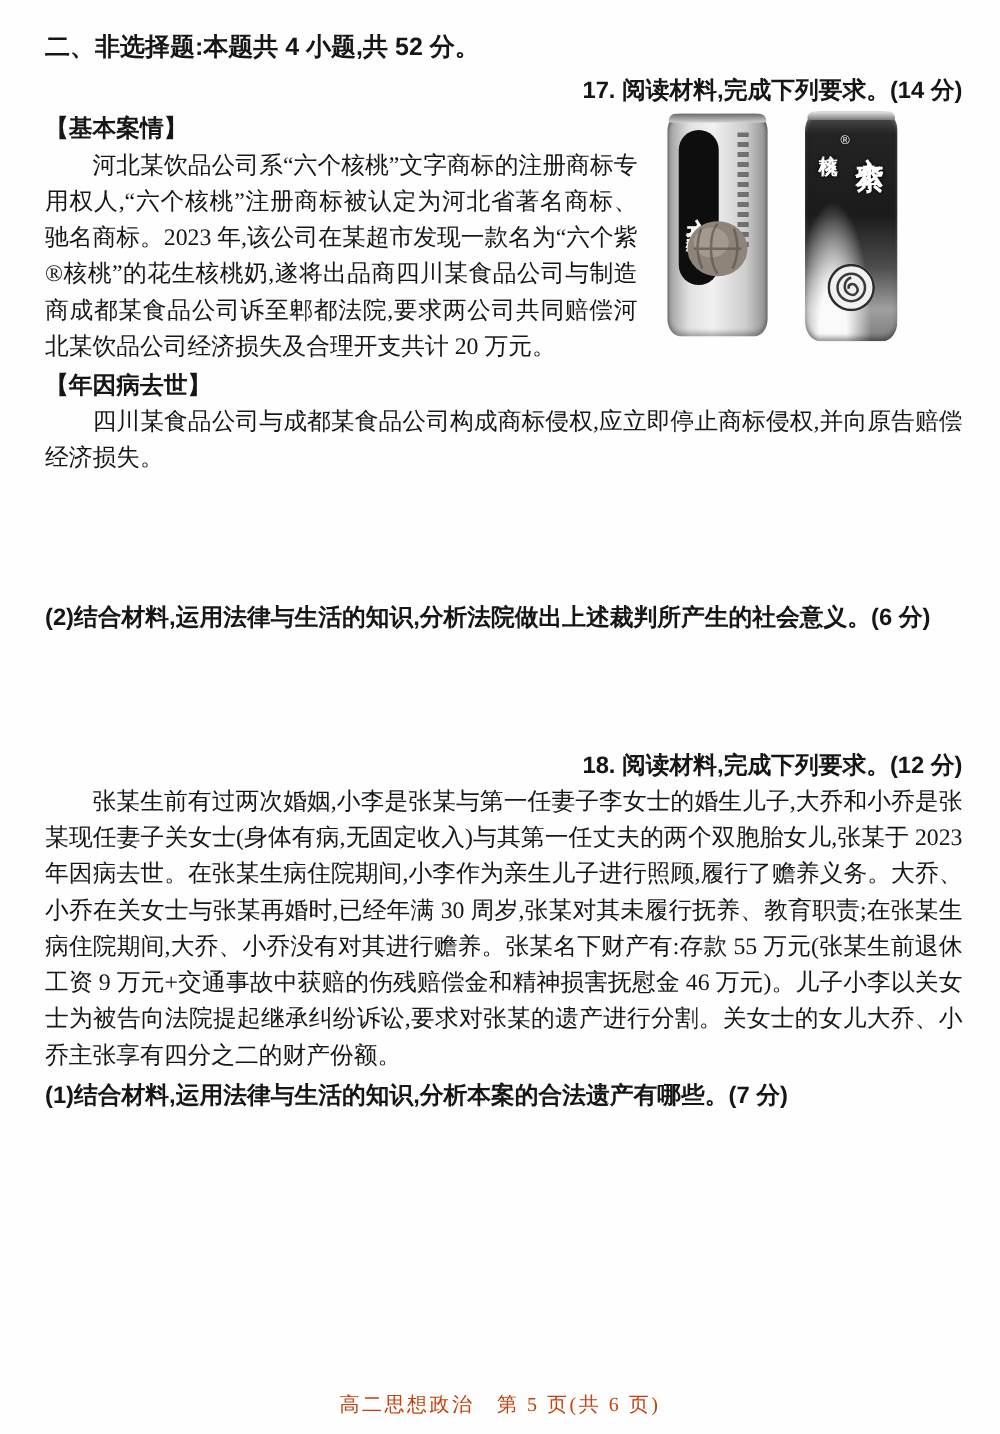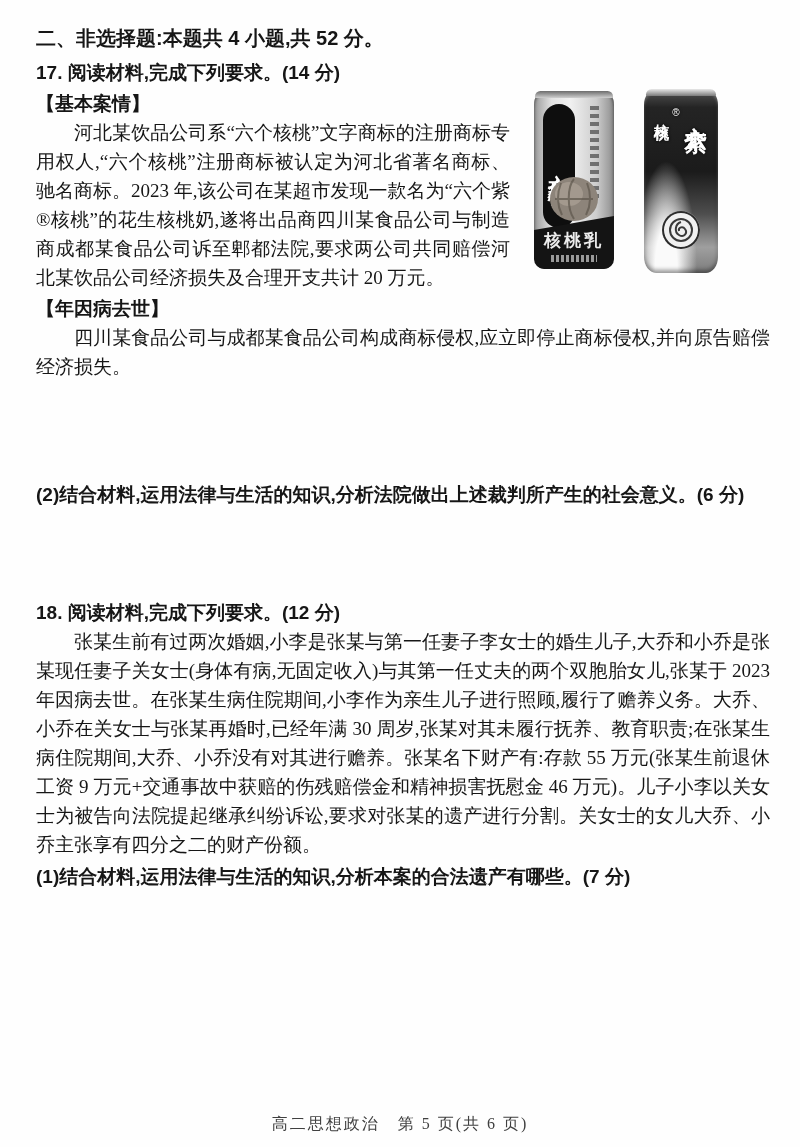--- a/index.html
+++ b/index.html
@@ -5,29 +5,29 @@
   html,body{margin:0;padding:0;}
   body{
     width:800px;height:1147px;position:relative;overflow:hidden;
     background:#fefefe;color:#161616;
     font-family:"Liberation Serif","DejaVu Serif",serif;
     -webkit-font-smoothing:antialiased;
   }
   .page{padding:24px 30px 0 36px;}
   .hei{font-family:"Liberation Sans","DejaVu Sans",sans-serif;}
   .section-title{font-size:20px;font-weight:700;line-height:29px;}
-  .q-title{font-size:19px;font-weight:600;line-height:29px;margin-top:5px;}
+  .q-title{font-size:19px;font-weight:600;line-height:29px;margin-top:5px;text-align:right;}
   .sub-label{font-size:19px;font-weight:700;line-height:29px;margin-top:2px;}
   .material{font-size:19px;line-height:29px;text-align:justify;text-indent:2em;margin:0;}
   .question-line{font-size:19px;font-weight:600;line-height:29px;margin-top:3px;}
   .answer-space-a{height:96px;}
   .answer-space-b{height:84px;}
   .footer{
     position:absolute;bottom:12px;left:0;width:100%;text-align:center;
-    font-size:16px;letter-spacing:2px;color:#404040;
+    font-size:16px;letter-spacing:2px;color:#c2410c;
   }
 
   
   .cans-figure{
     float:right;width:246px;height:188px;position:relative;
     margin:0 0 20px 14px;
   }
   .can{position:absolute;}
   
   .can1{
@@ -114,24 +114,20 @@
         <span class="v-text">六个核桃</span>
       </div>
       <div class="side-strip"></div>
       <div class="walnut1">
         <svg width="54" height="48" viewBox="0 0 54 48" aria-hidden="true">
           <ellipse cx="27" cy="24" rx="24" ry="22" fill="#8d847a"></ellipse>
           <ellipse cx="22" cy="19" rx="14" ry="12" fill="#a99f93" opacity="0.8"></ellipse>
           <path d="M27 4 C20 12 20 34 27 44 M14 8 C10 18 10 30 15 40 M40 8 C44 18 44 30 39 40 M8 24 H46" stroke="#5d554c" stroke-width="2" fill="none" opacity="0.7"></path>
         </svg>
       </div>
-      <div class="band">
-        <span class="product">核桃乳</span>
-        <span class="tiny-lines"></span>
-      </div>
     </div>
     <div class="can can2">
       <div class="title-stack v-text">
         <span class="brand">六个紫</span>
         <span class="reg">®</span>
         <span class="sub">核桃</span>
       </div>
       <div class="emblem">
         <svg width="26" height="26" viewBox="0 0 26 26" aria-hidden="true">
           <circle cx="13" cy="13" r="11" fill="none" stroke="#3a3a3a" stroke-width="2"></circle>

